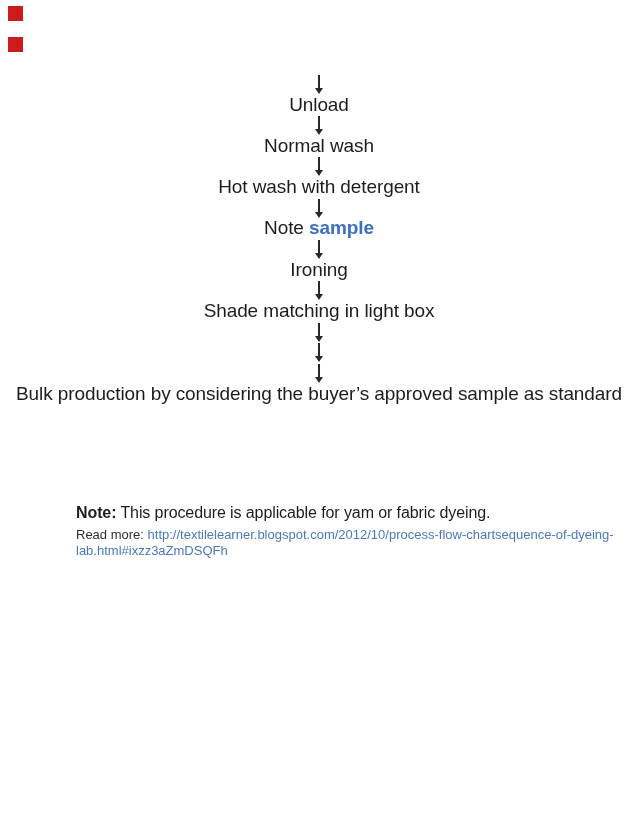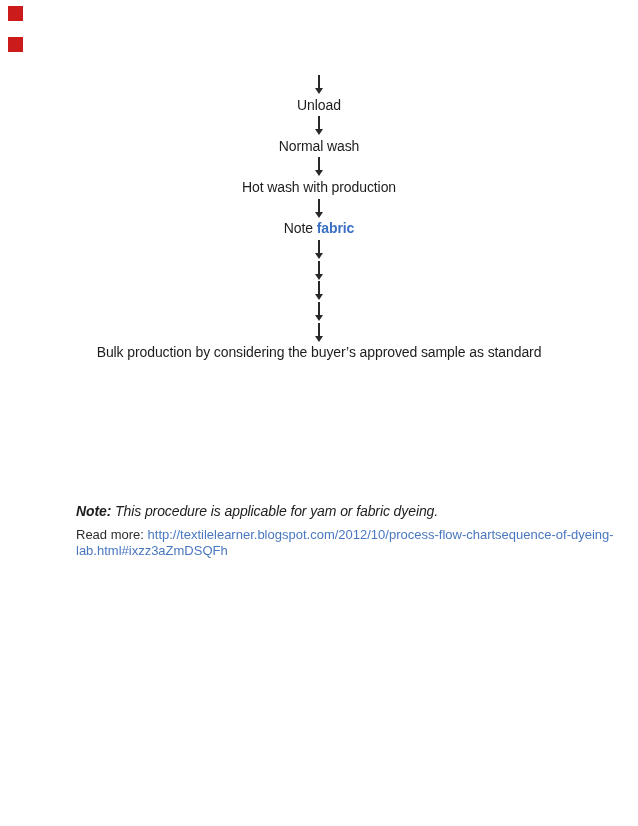--- a/index.html
+++ b/index.html
@@ -14,21 +14,21 @@
   .marker{position:absolute;left:8px;width:15px;height:15px;background:#cc1b1b;}
   .marker-1{top:6px;}
   .marker-2{top:37px;}
 
   .flow{
     position:absolute;top:74px;left:0;width:100%;
     text-align:center;
   }
   .flow-text{
     height:20.65px;line-height:20.65px;
-    font-size:14px;letter-spacing:-0.1px;
+    font-size:19px;letter-spacing:-0.1px;
     white-space:pre;
   }
   .flow-arrow{
     height:20.65px;
     display:flex;justify-content:center;align-items:center;
   }
   .arrow-shape{position:relative;width:9px;height:19px;}
   .arrow-shape::before{
     content:"";position:absolute;left:3.7px;top:0;
     width:1.5px;height:15px;background:#282828;
@@ -37,23 +37,22 @@
     content:"";position:absolute;left:0.5px;top:13px;
     width:0;height:0;
     border-left:4px solid transparent;
     border-right:4px solid transparent;
     border-top:6px solid #282828;
   }
   .drying-link{color:#3b70c4;font-weight:bold;cursor:pointer;}
 
   .note{
     position:absolute;left:76px;top:488px;
-    font-size:14px;line-height:18px;letter-spacing:-0.1px;
+    font-size:16px;line-height:18px;letter-spacing:-0.1px;
     white-space:pre;
-    font-style:italic;
   }
   .note-label{font-weight:bold;}
 
   .readmore{
     position:absolute;left:76px;top:514px;
     font-size:13px;line-height:15.5px;
     color:#2e2e2e;white-space:pre;
   }
   .url-link{color:#4a78bf;cursor:pointer;}
 </style>
@@ -73,34 +72,36 @@
     <div class="flow-text">Unload</div>
 
     <div class="flow-arrow">
         <div class="arrow-shape"></div>
       </div>
     <div class="flow-text">Normal wash</div>
 
     <div class="flow-arrow">
         <div class="arrow-shape"></div>
       </div>
-    <div class="flow-text">Hot wash with production</div>
+    <div class="flow-text">Hot wash with detergent</div>
 
     <div class="flow-arrow">
         <div class="arrow-shape"></div>
       </div>
-    <div class="flow-text"><span>Note </span><span class="drying-link">fabric</span></div>
+    <div class="flow-text"><span>Note </span><span class="drying-link">sample</span></div>
 
     <div class="flow-arrow">
         <div class="arrow-shape"></div>
       </div>
+    <div class="flow-text">Ironing</div>
 
     <div class="flow-arrow">
         <div class="arrow-shape"></div>
       </div>
+    <div class="flow-text">Shade matching in light box</div>
 
     <div class="flow-arrow">
         <div class="arrow-shape"></div>
       </div>
 
     <div class="flow-arrow">
         <div class="arrow-shape"></div>
       </div>
 
     <div class="flow-arrow">

